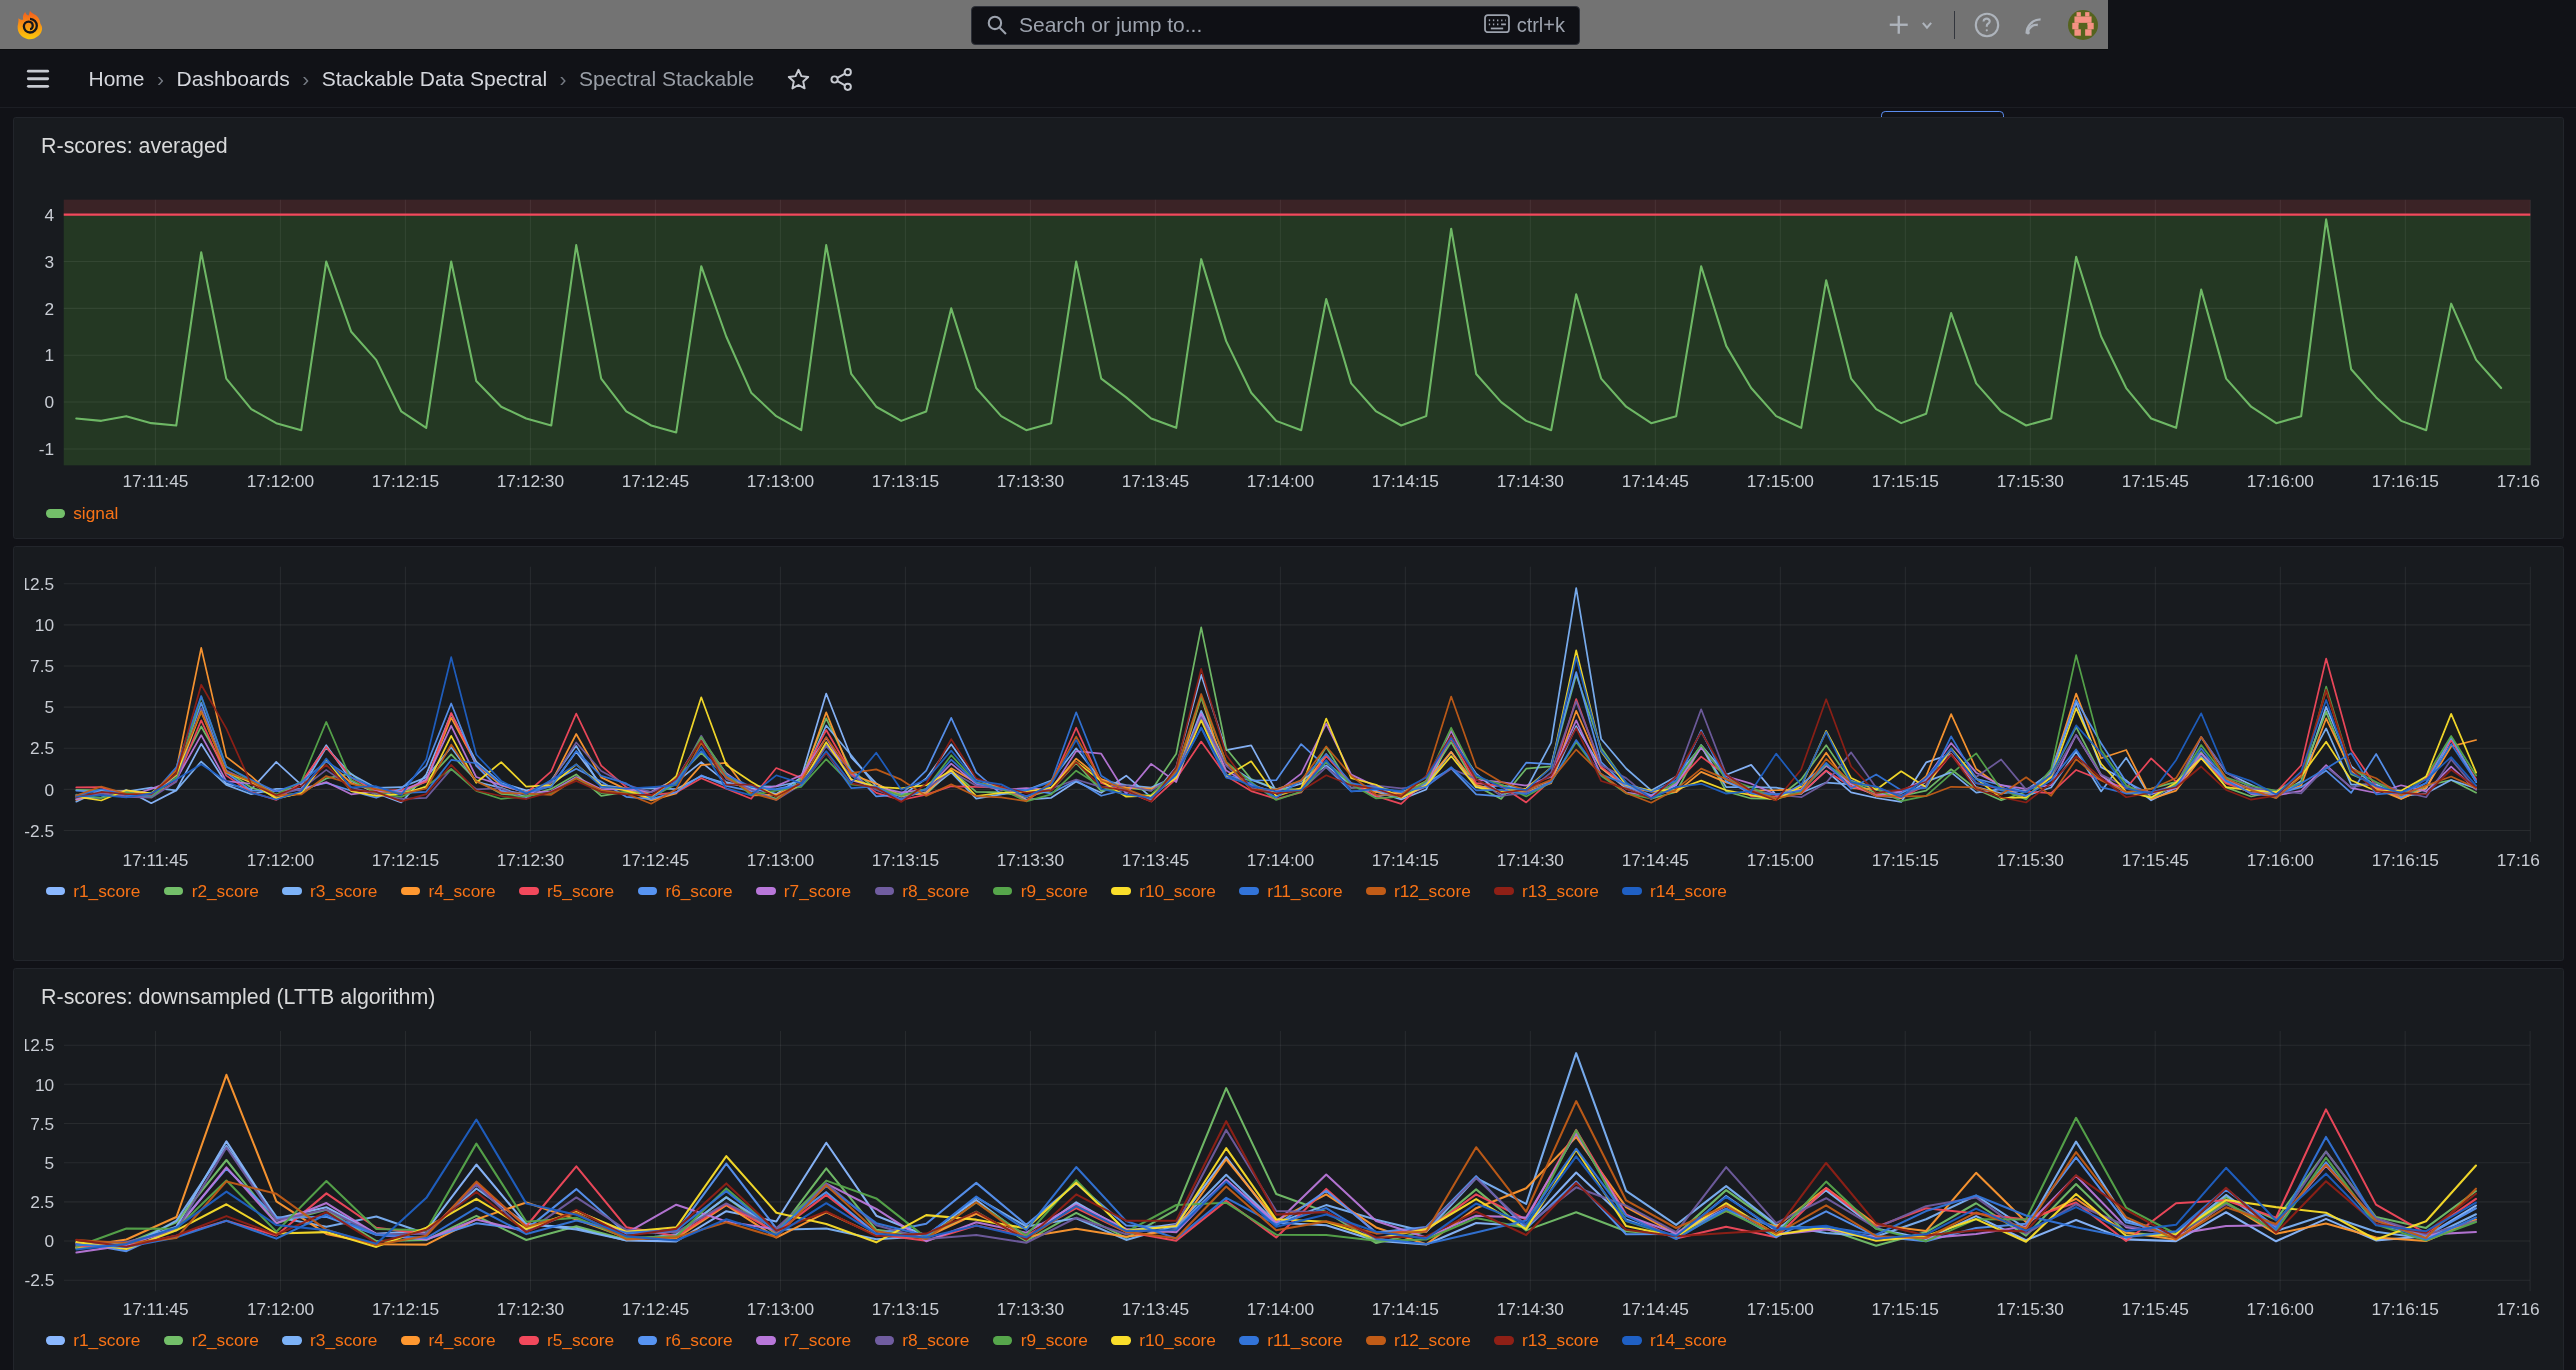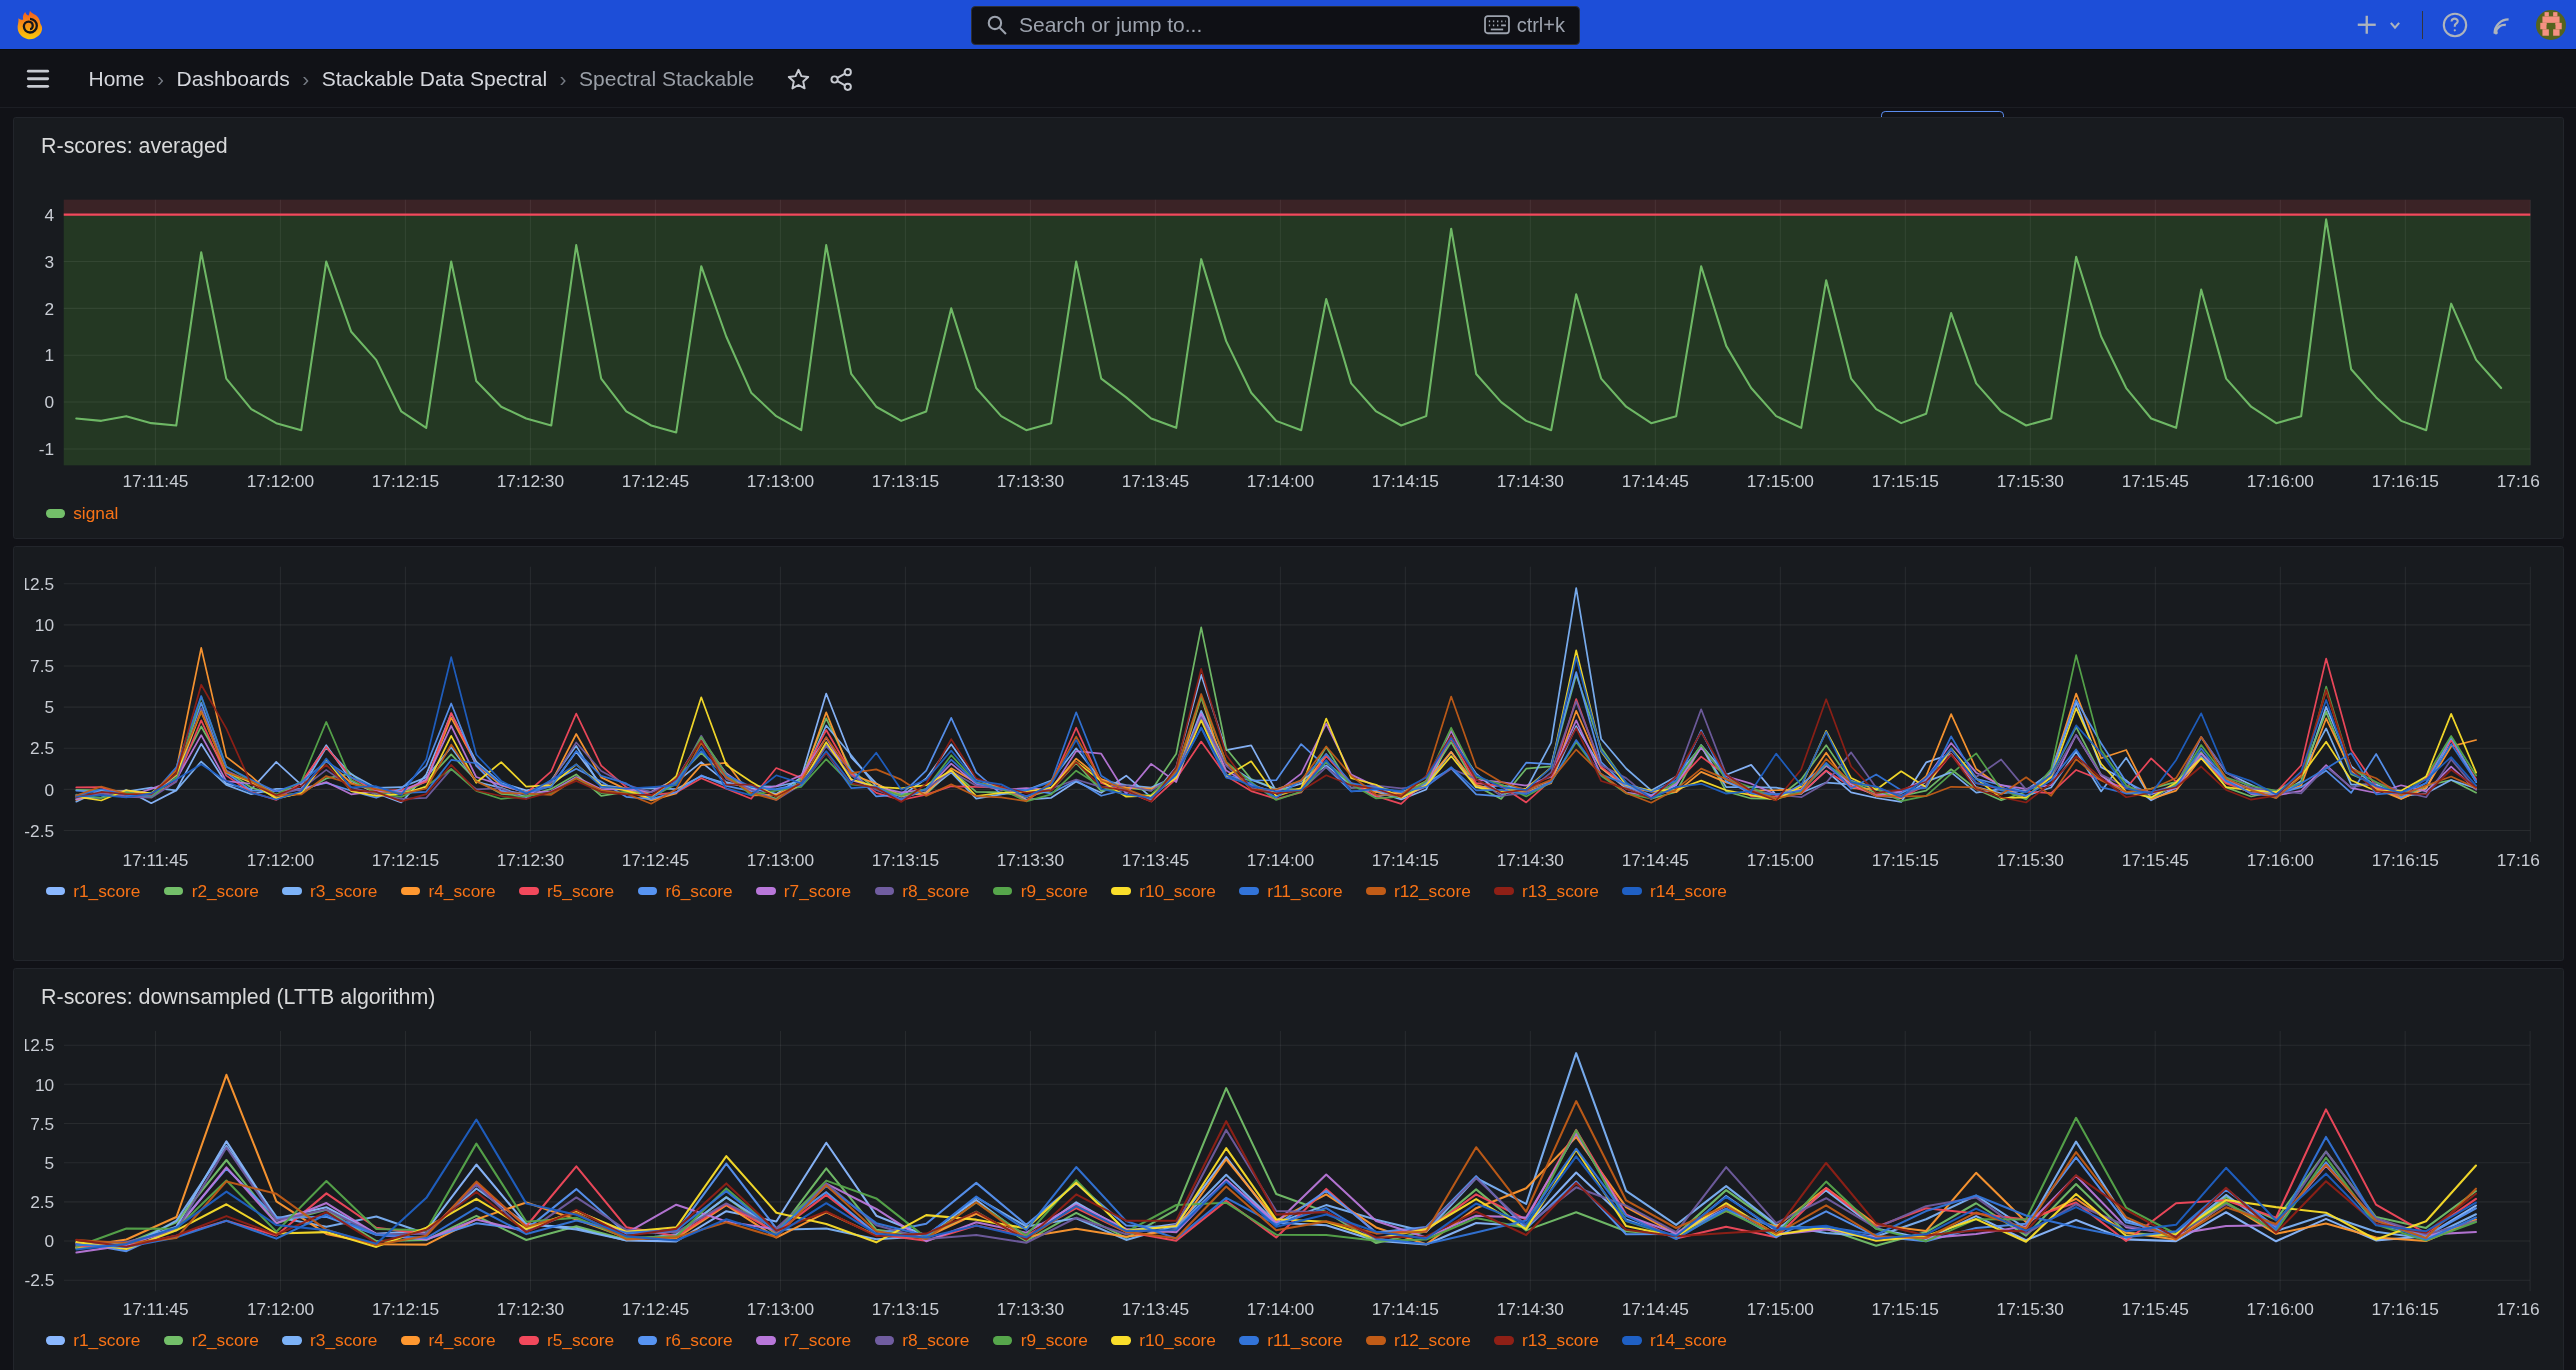--- a/index.html
+++ b/index.html
@@ -1,29 +1,29 @@
 <!DOCTYPE html>
 <html style="font-size:11px"><head>
 <meta charset="utf-8">
 <style>
   * { box-sizing: border-box; }
   html,body { margin:0; padding:0; background:#111217; overflow:hidden; }
   body { width:2576px; height:1371px; position:relative;
          font-family:"Liberation Sans", sans-serif; color:#C7D0D9; }
 
   
-  .topbar { position:absolute; top:0; left:0; width:2576px; height:50px;
-            background:#1d4ed8; border-bottom:0.7px solid #0B0C0E;
+  .topbar { position:absolute; top:0; left:0; width:2108px; height:50px;
+            background:#737373; border-bottom:0.7px solid #0B0C0E;
             display:flex; align-items:center; }
   .logo { position:absolute; left:15px; top:9.7px; width:30px; height:30px; }
   .searchbox { position:absolute; left:971px; top:5.5px; width:609px; height:39px;
                background:#0F1015; border:0.7px solid #2C2F37; border-radius:4.2px;
                display:flex; align-items:center; padding:0 14px; cursor:text; }
   .searchbox .ph { color:#9DA3AE; font-size:21px; margin-left:11px; flex:1; }
-  .kbd-hint { display:flex; align-items:center; gap:7px; color:#9DA3AE; font-size:20px; }
+  .kbd-hint { display:flex; align-items:flex-start; gap:7px; color:#9DA3AE; font-size:20px; }
   .top-right { position:absolute; right:9.7px; top:0; height:50px;
                display:flex; align-items:center; gap:18px; }
   .icon-btn { display:flex; align-items:center; justify-content:center;
               min-width:30px; height:30px; cursor:pointer; border-radius:4.2px; }
   .vdivider { width:0.7px; height:28px; background:#33363D; }
   .avatar { width:30px; height:30px; border-radius:50%; overflow:hidden; cursor:pointer; }
 
   
   .crumbbar { position:absolute; top:51px; left:0; width:2576px; height:57px;
               background:#111217; border-bottom:0.7px solid #1C1E24;

